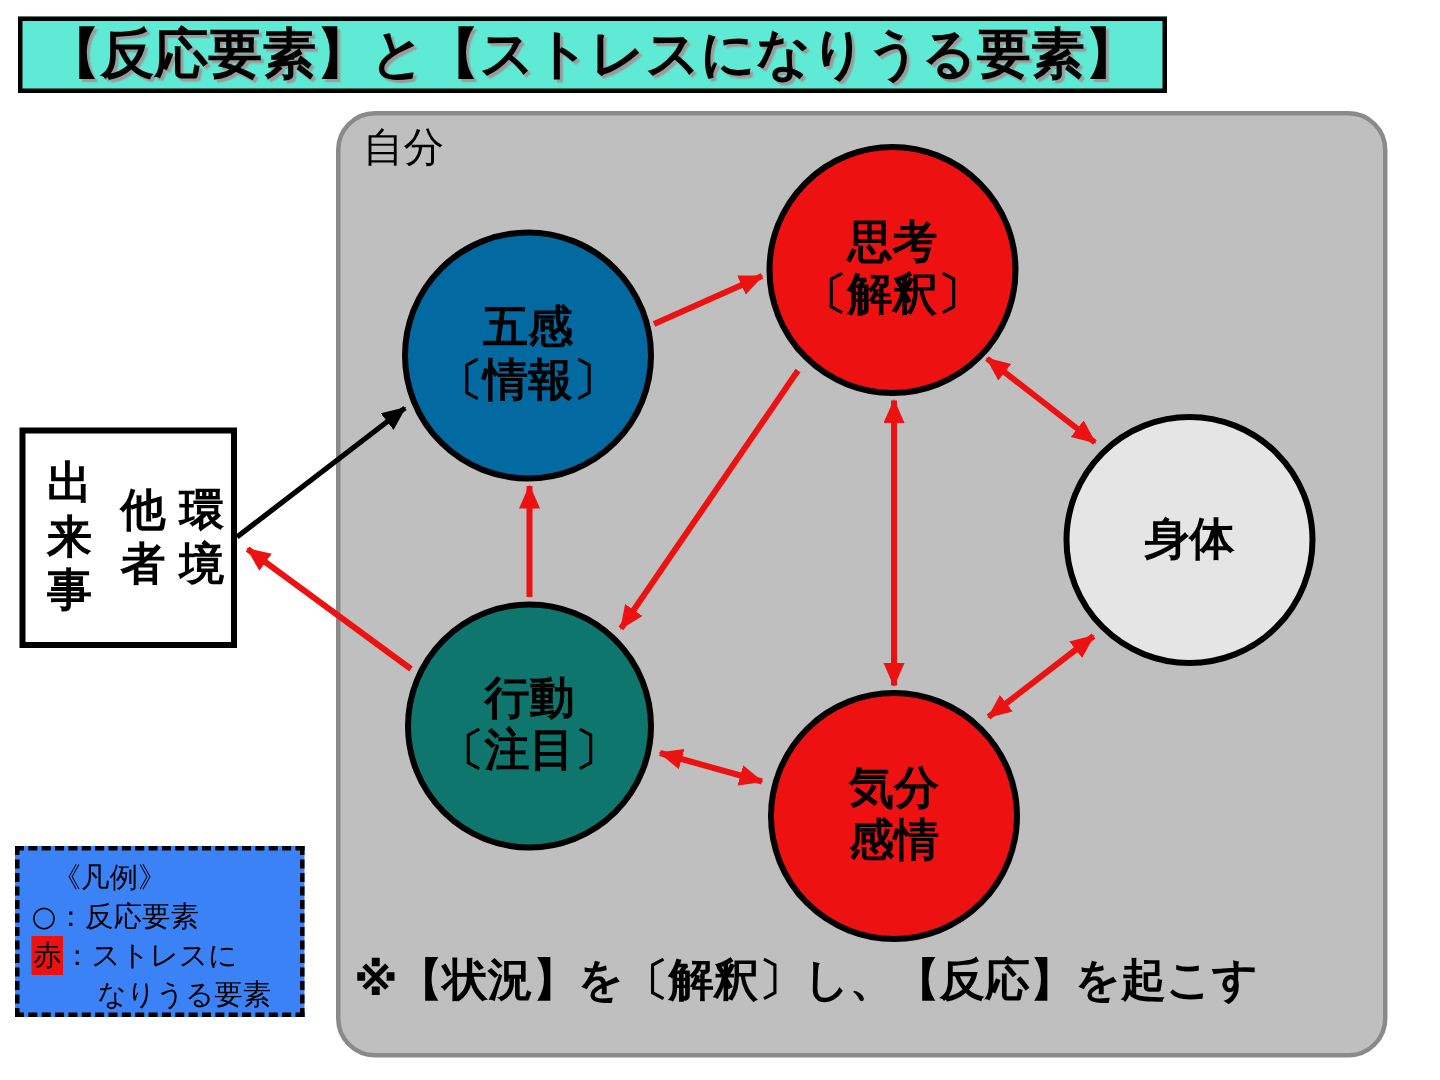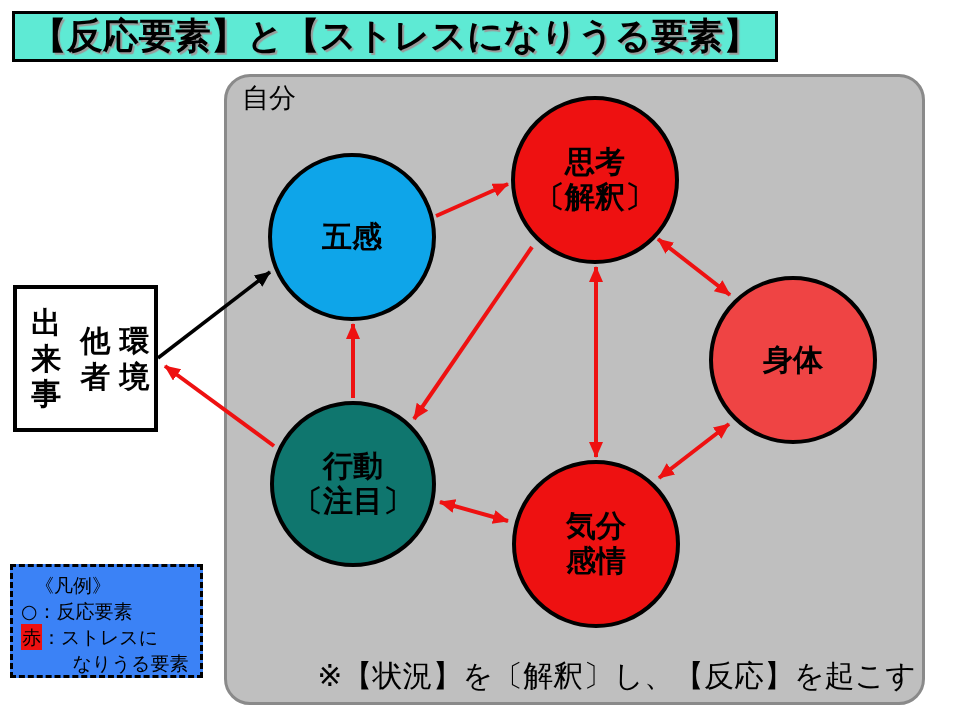--- a/index.html
+++ b/index.html
@@ -47,49 +47,50 @@
   }
   
   .legend-box{
     position:absolute;left:10px;top:564px;width:193px;height:114px;
     box-sizing:border-box;background:#3b82f6;border:3px dashed #000;
     padding:5px 4px 0 8px;font-size:19px;line-height:26px;white-space:nowrap;
   }
   .legend-heading{margin-left:14px;}
   .legend-row{display:flex;align-items:center;}
   .legend-symbol-red{background:#ee1111;color:#000;padding:0 1px;}
-  .legend-indent{margin-left:44px;text-align:center;}
+  .legend-indent{margin-left:44px;}
   
   .note-text{
-    position:absolute;left:236px;top:656px;width:680px;text-align:right;
-    font-size:30px;font-weight:normal;white-space:nowrap;
+    position:absolute;left:236px;top:633px;width:680px;text-align:left;
+    font-size:30px;font-weight:bold;white-space:nowrap;
   }
   
   .edges-layer{position:absolute;left:0;top:0;width:960px;height:720px;pointer-events:none;}
 </style>
 </head>
 <body>
 
 <div class="stage">
 
   <div class="title-box">
     <span class="title-text">【反応要素】と【ストレスになりうる要素】</span>
   </div>
 
   <div class="self-container"></div>
   <div class="self-label">自分</div>
 
-  <div class="node" id="node-gokan" style="background: #0ea5e9;">
+  <div class="node" id="node-gokan" style="background: #0369a1;">
     <span>五感</span>
+    <span>〔情報〕</span>
   </div>
   <div class="node" id="node-shikou" style="background: rgb(238, 17, 17);">
     <span>思考</span>
     <span>〔解釈〕</span>
   </div>
-  <div class="node" id="node-shintai" style="background: #ef4444;">
+  <div class="node" id="node-shintai" style="background: #e5e5e5;">
     <span>身体</span>
     <span></span>
   </div>
   <div class="node" id="node-koudou" style="background: #0f766e;">
     <span>行動</span>
     <span>〔注目〕</span>
   </div>
   <div class="node" id="node-kibun" style="background: rgb(238, 17, 17);">
     <span>気分</span>
     <span>感情</span>

